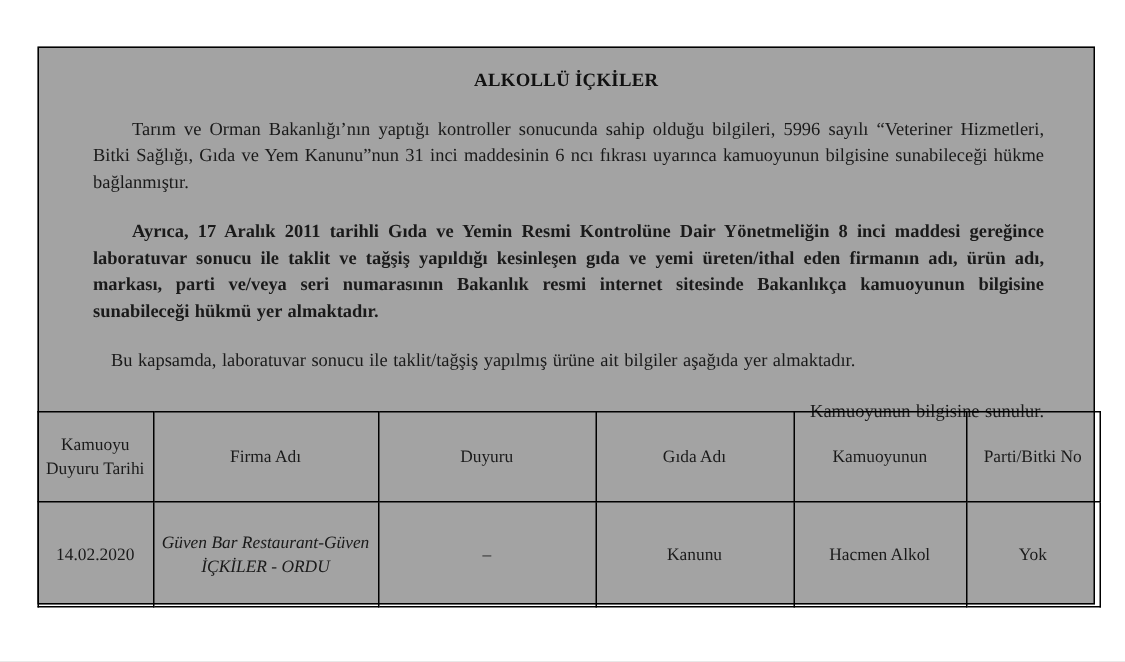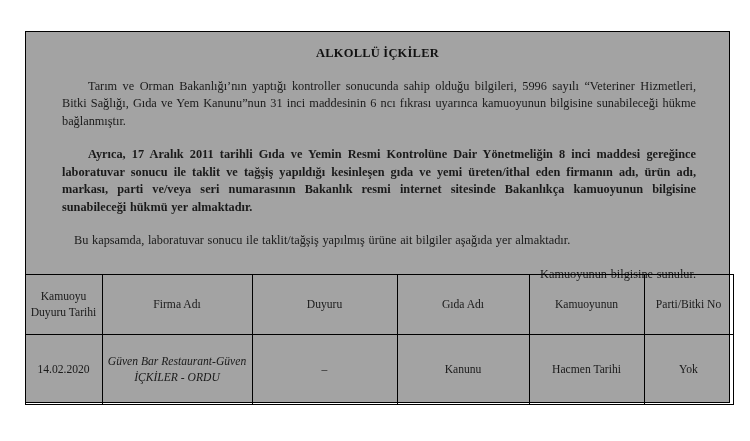--- a/index.html
+++ b/index.html
@@ -138,20 +138,20 @@
       </thead>
       <tbody>
         <tr>
           <td>14.02.2020</td>
           <td>
             <span class="firma-line">Güven Bar Restaurant-Güven</span>
             <span class="firma-line">İÇKİLER - ORDU</span>
           </td>
           <td class="dash-cell">–</td>
           <td>Kanunu</td>
-          <td>Hacmen Tarihi</td>
+          <td>Hacmen Alkol</td>
           <td>Yok</td>
         </tr>
       </tbody>
     </table>
   </div>
 
 </div>
 
 </body></html>

